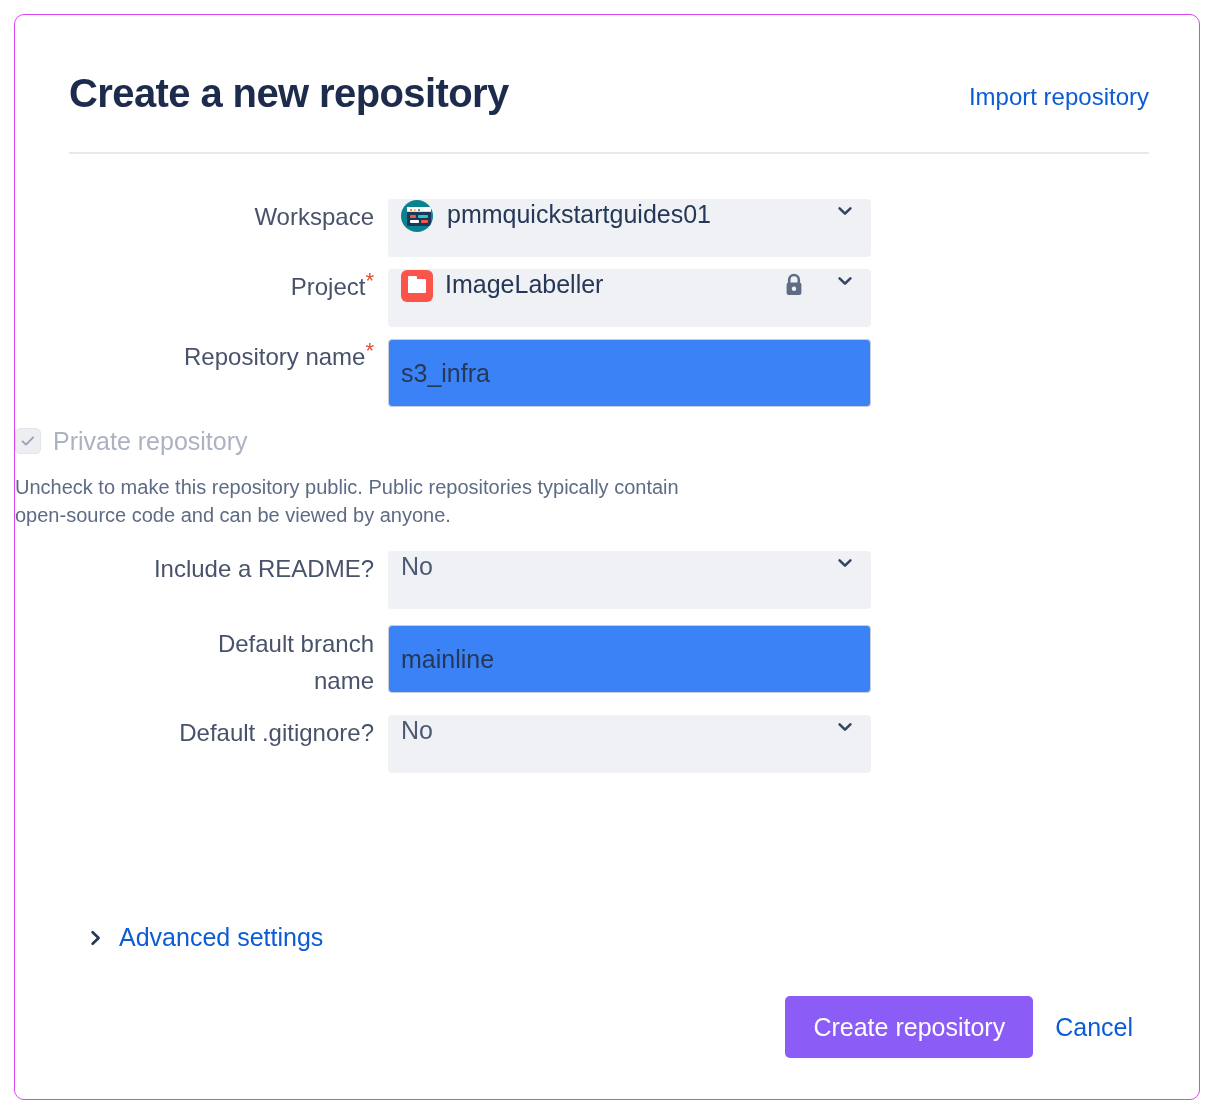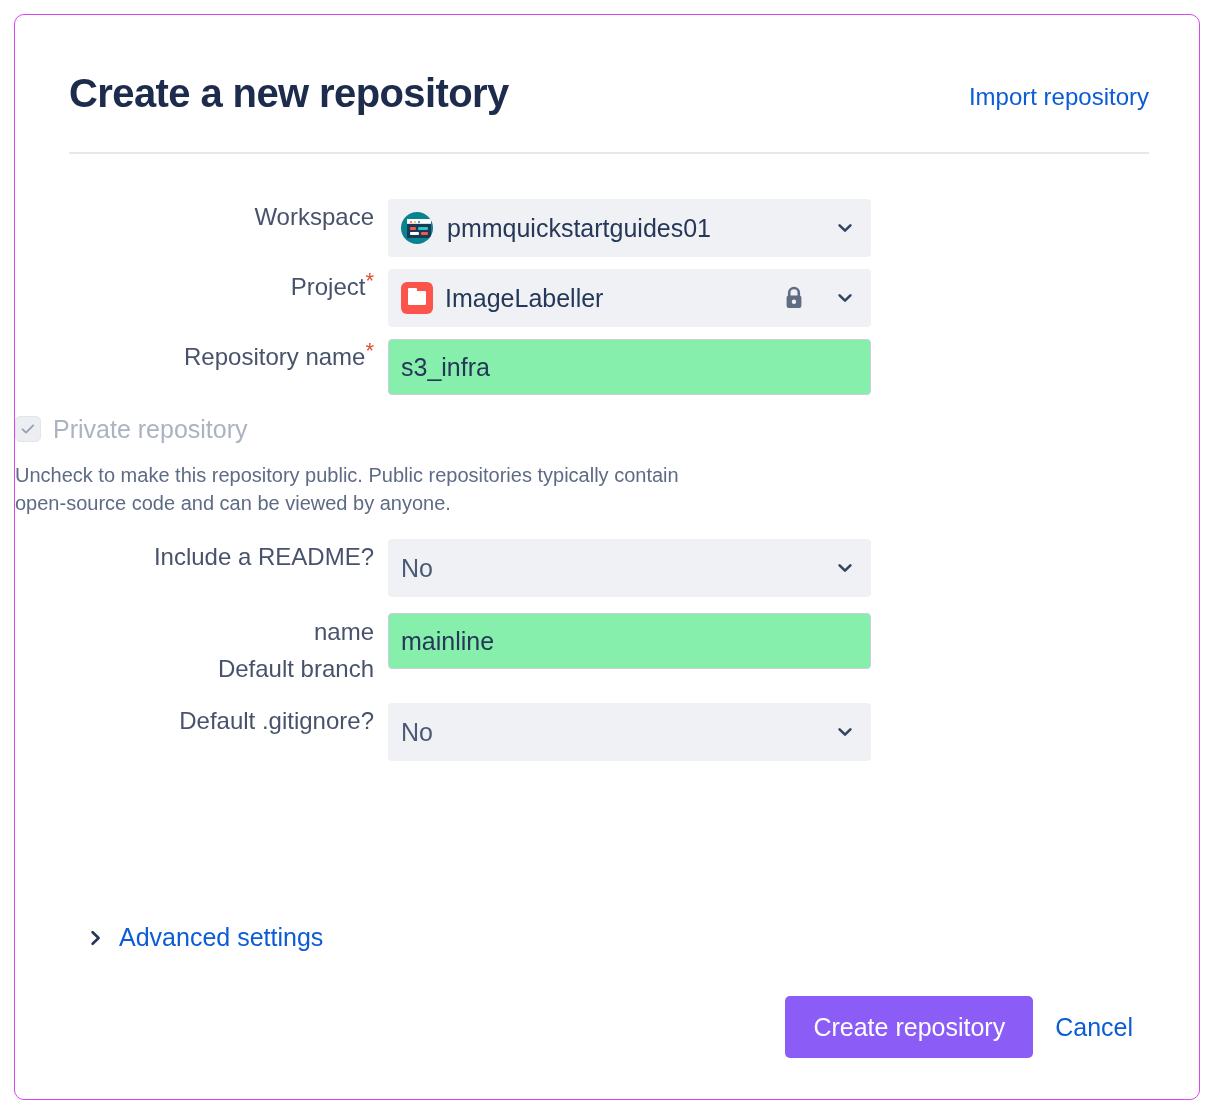--- a/index.html
+++ b/index.html
@@ -100,21 +100,21 @@
   }
 
   
   .select {
     width: 483px;
     box-sizing: border-box;
     background: #f0f1f4;
     border: 1px solid transparent;
     border-radius: 4px;
     display: flex;
-    align-items: center;
+    align-items: flex-start;
     padding: 0 14px 0 12px;
     cursor: pointer;
   }
   .select.h58 { height: 58px; }
   .select .sel-text {
     flex: 1 1 auto;
     font-size: 25px;
     color: #253858;
     white-space: nowrap;
     overflow: hidden;
@@ -208,23 +208,23 @@
     width: 22px;
     height: 22px;
     display: flex;
     align-items: center;
     justify-content: center;
   }
 
   
   .textinput {
     width: 483px;
-    height: 56px;
+    height: 68px;
     box-sizing: border-box;
-    background: #86efac;
+    background: #3b82f6;
     border: 1px solid #c9ced8;
     border-radius: 4px;
     font-family: "Liberation Sans", sans-serif;
     font-size: 25px;
     color: #253858;
     padding: 0 12px;
     outline: none;
   }
   .textinput::placeholder { color: #7a8699; }
 
@@ -411,22 +411,22 @@
             <svg width="20" height="20" viewBox="0 0 20 20" aria-hidden="true">
                 <path d="M4.6 7.4 L10 12.6 L15.4 7.4" fill="none" stroke="#344563" stroke-width="2.6" stroke-linecap="round" stroke-linejoin="round"></path>
               </svg>
           </span>
         </div>
       </div>
     </div>
 
     <div class="row" style="margin-bottom:16px;">
       <div class="label-col two-line">
+        <div>Default branch</div>
         <div>name</div>
-        <div>Default branch</div>
       </div>
       <div class="field-col">
         <input class="textinput" type="text" value="mainline" style="">
       </div>
     </div>
 
     <div class="row" style="margin-bottom:0;">
       <div class="label-col">Default .gitignore?</div>
       <div class="field-col">
         <div class="select h58">

